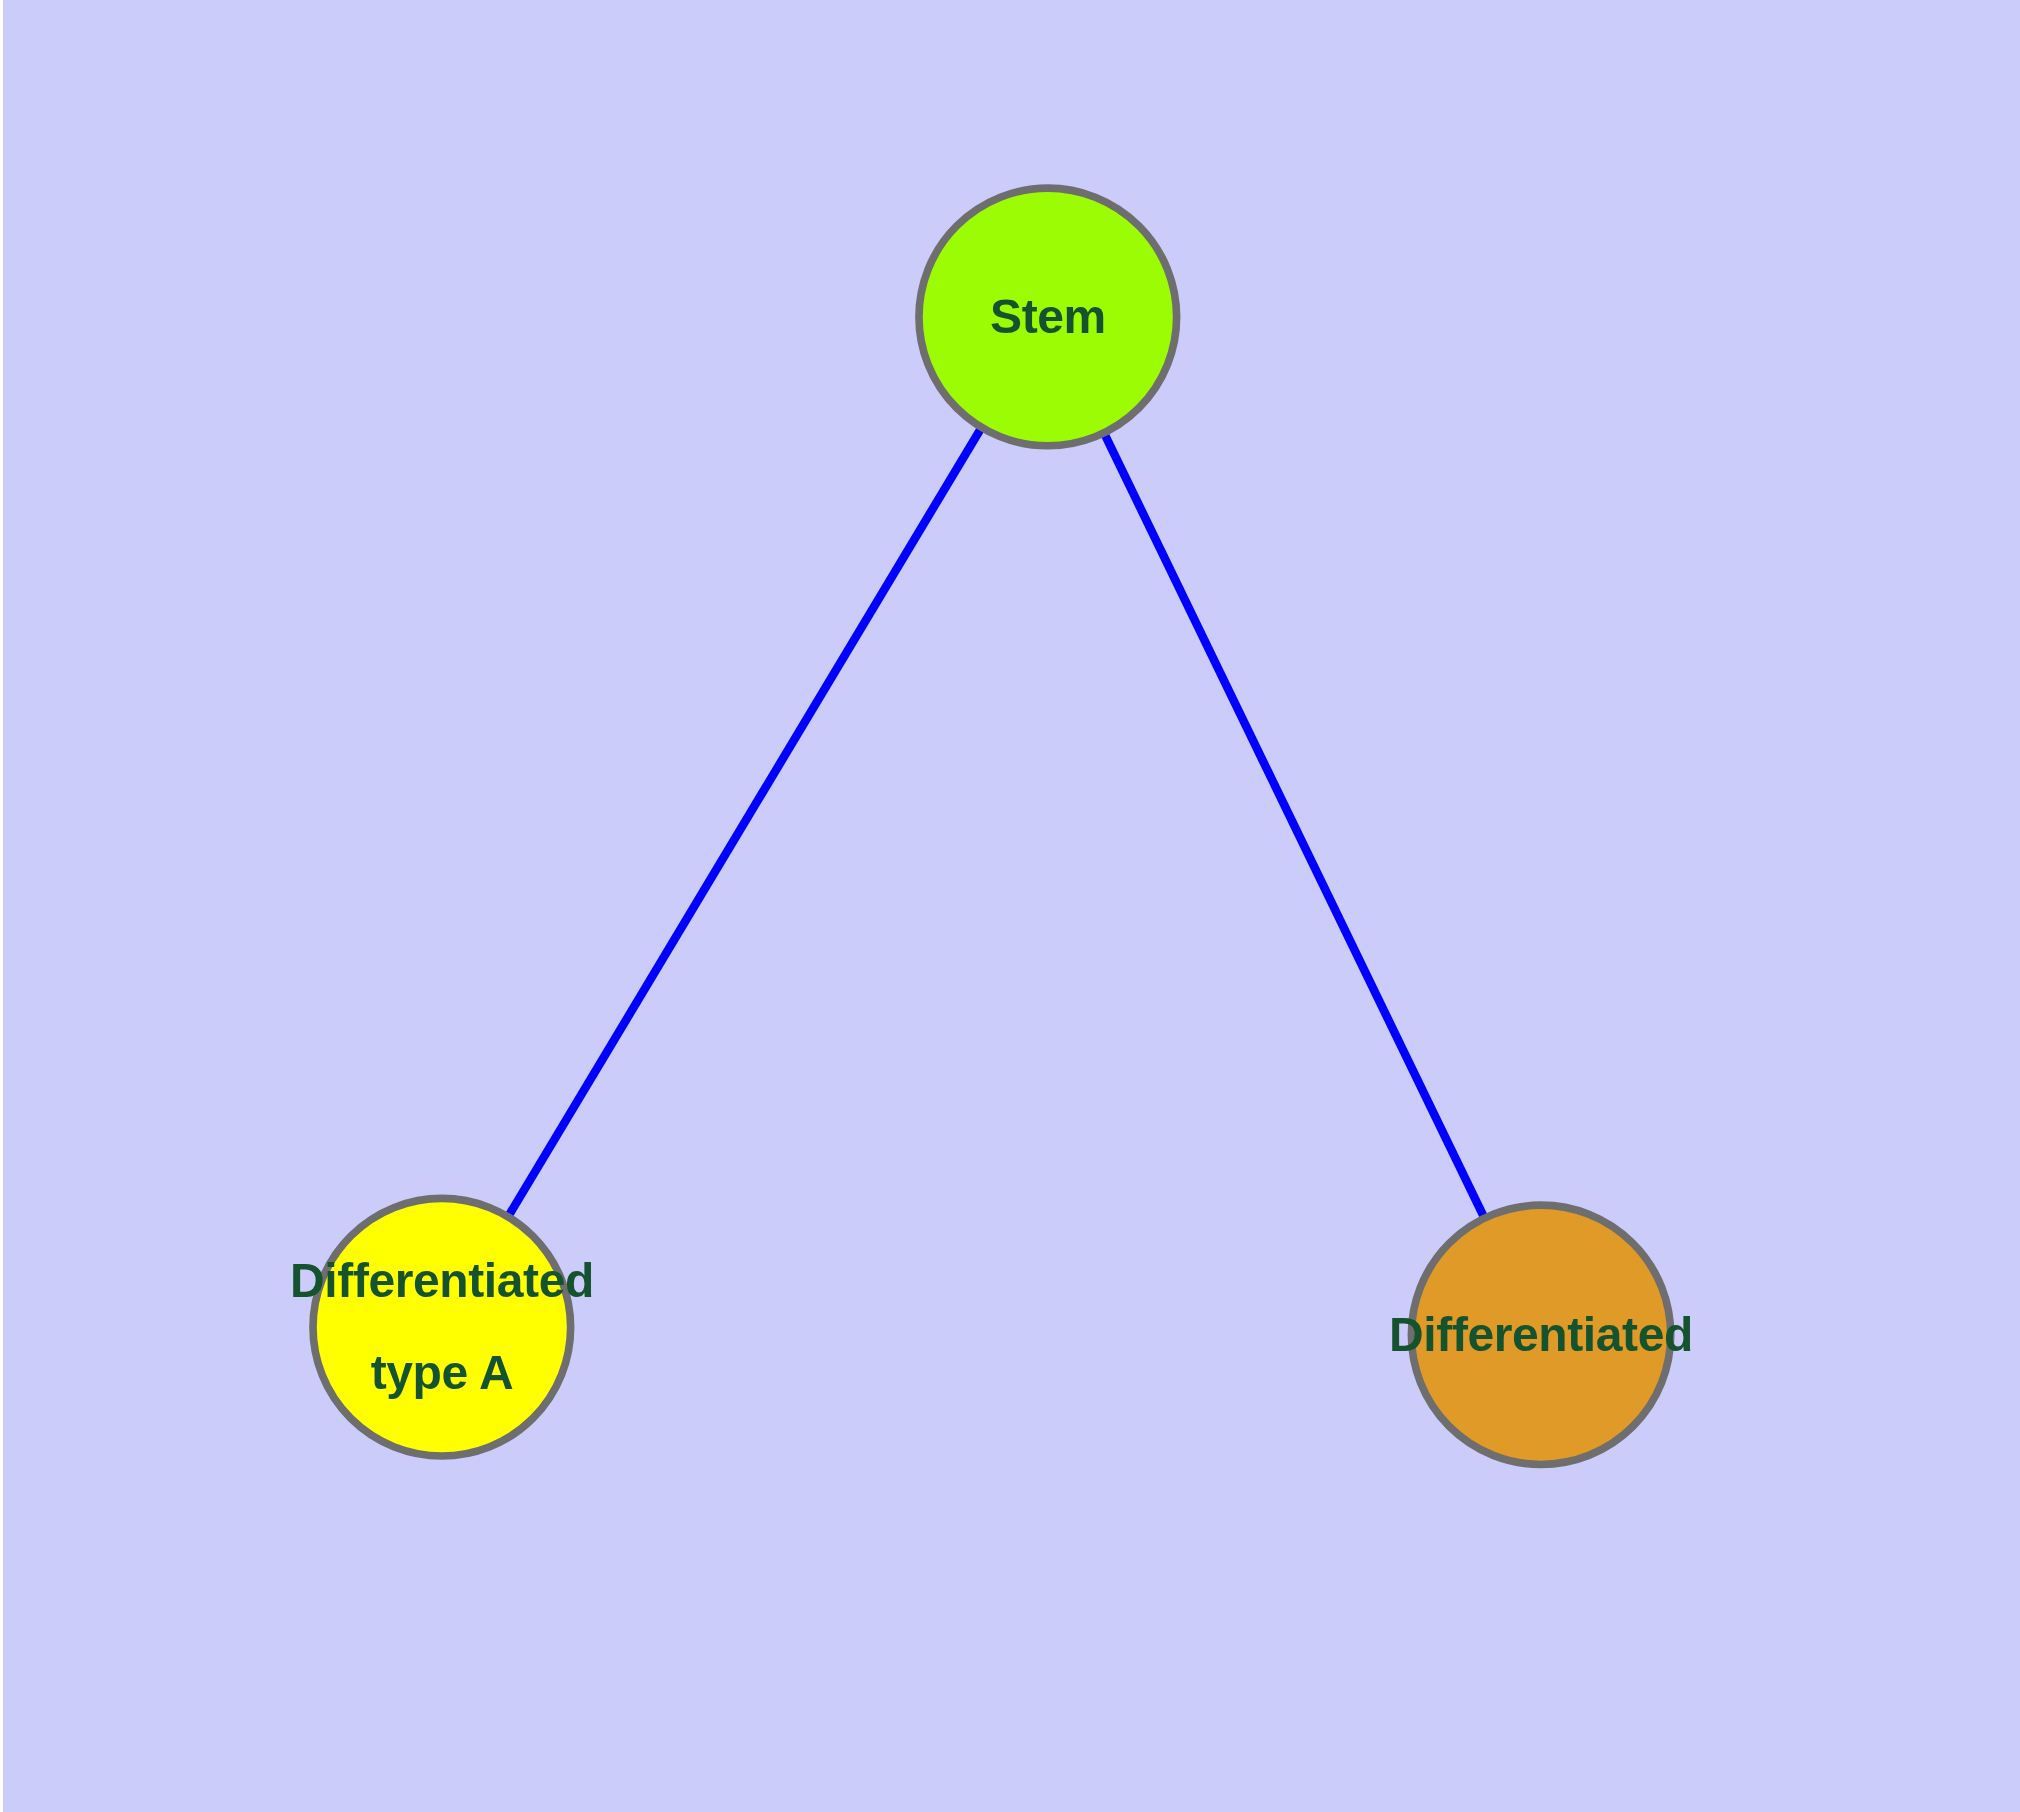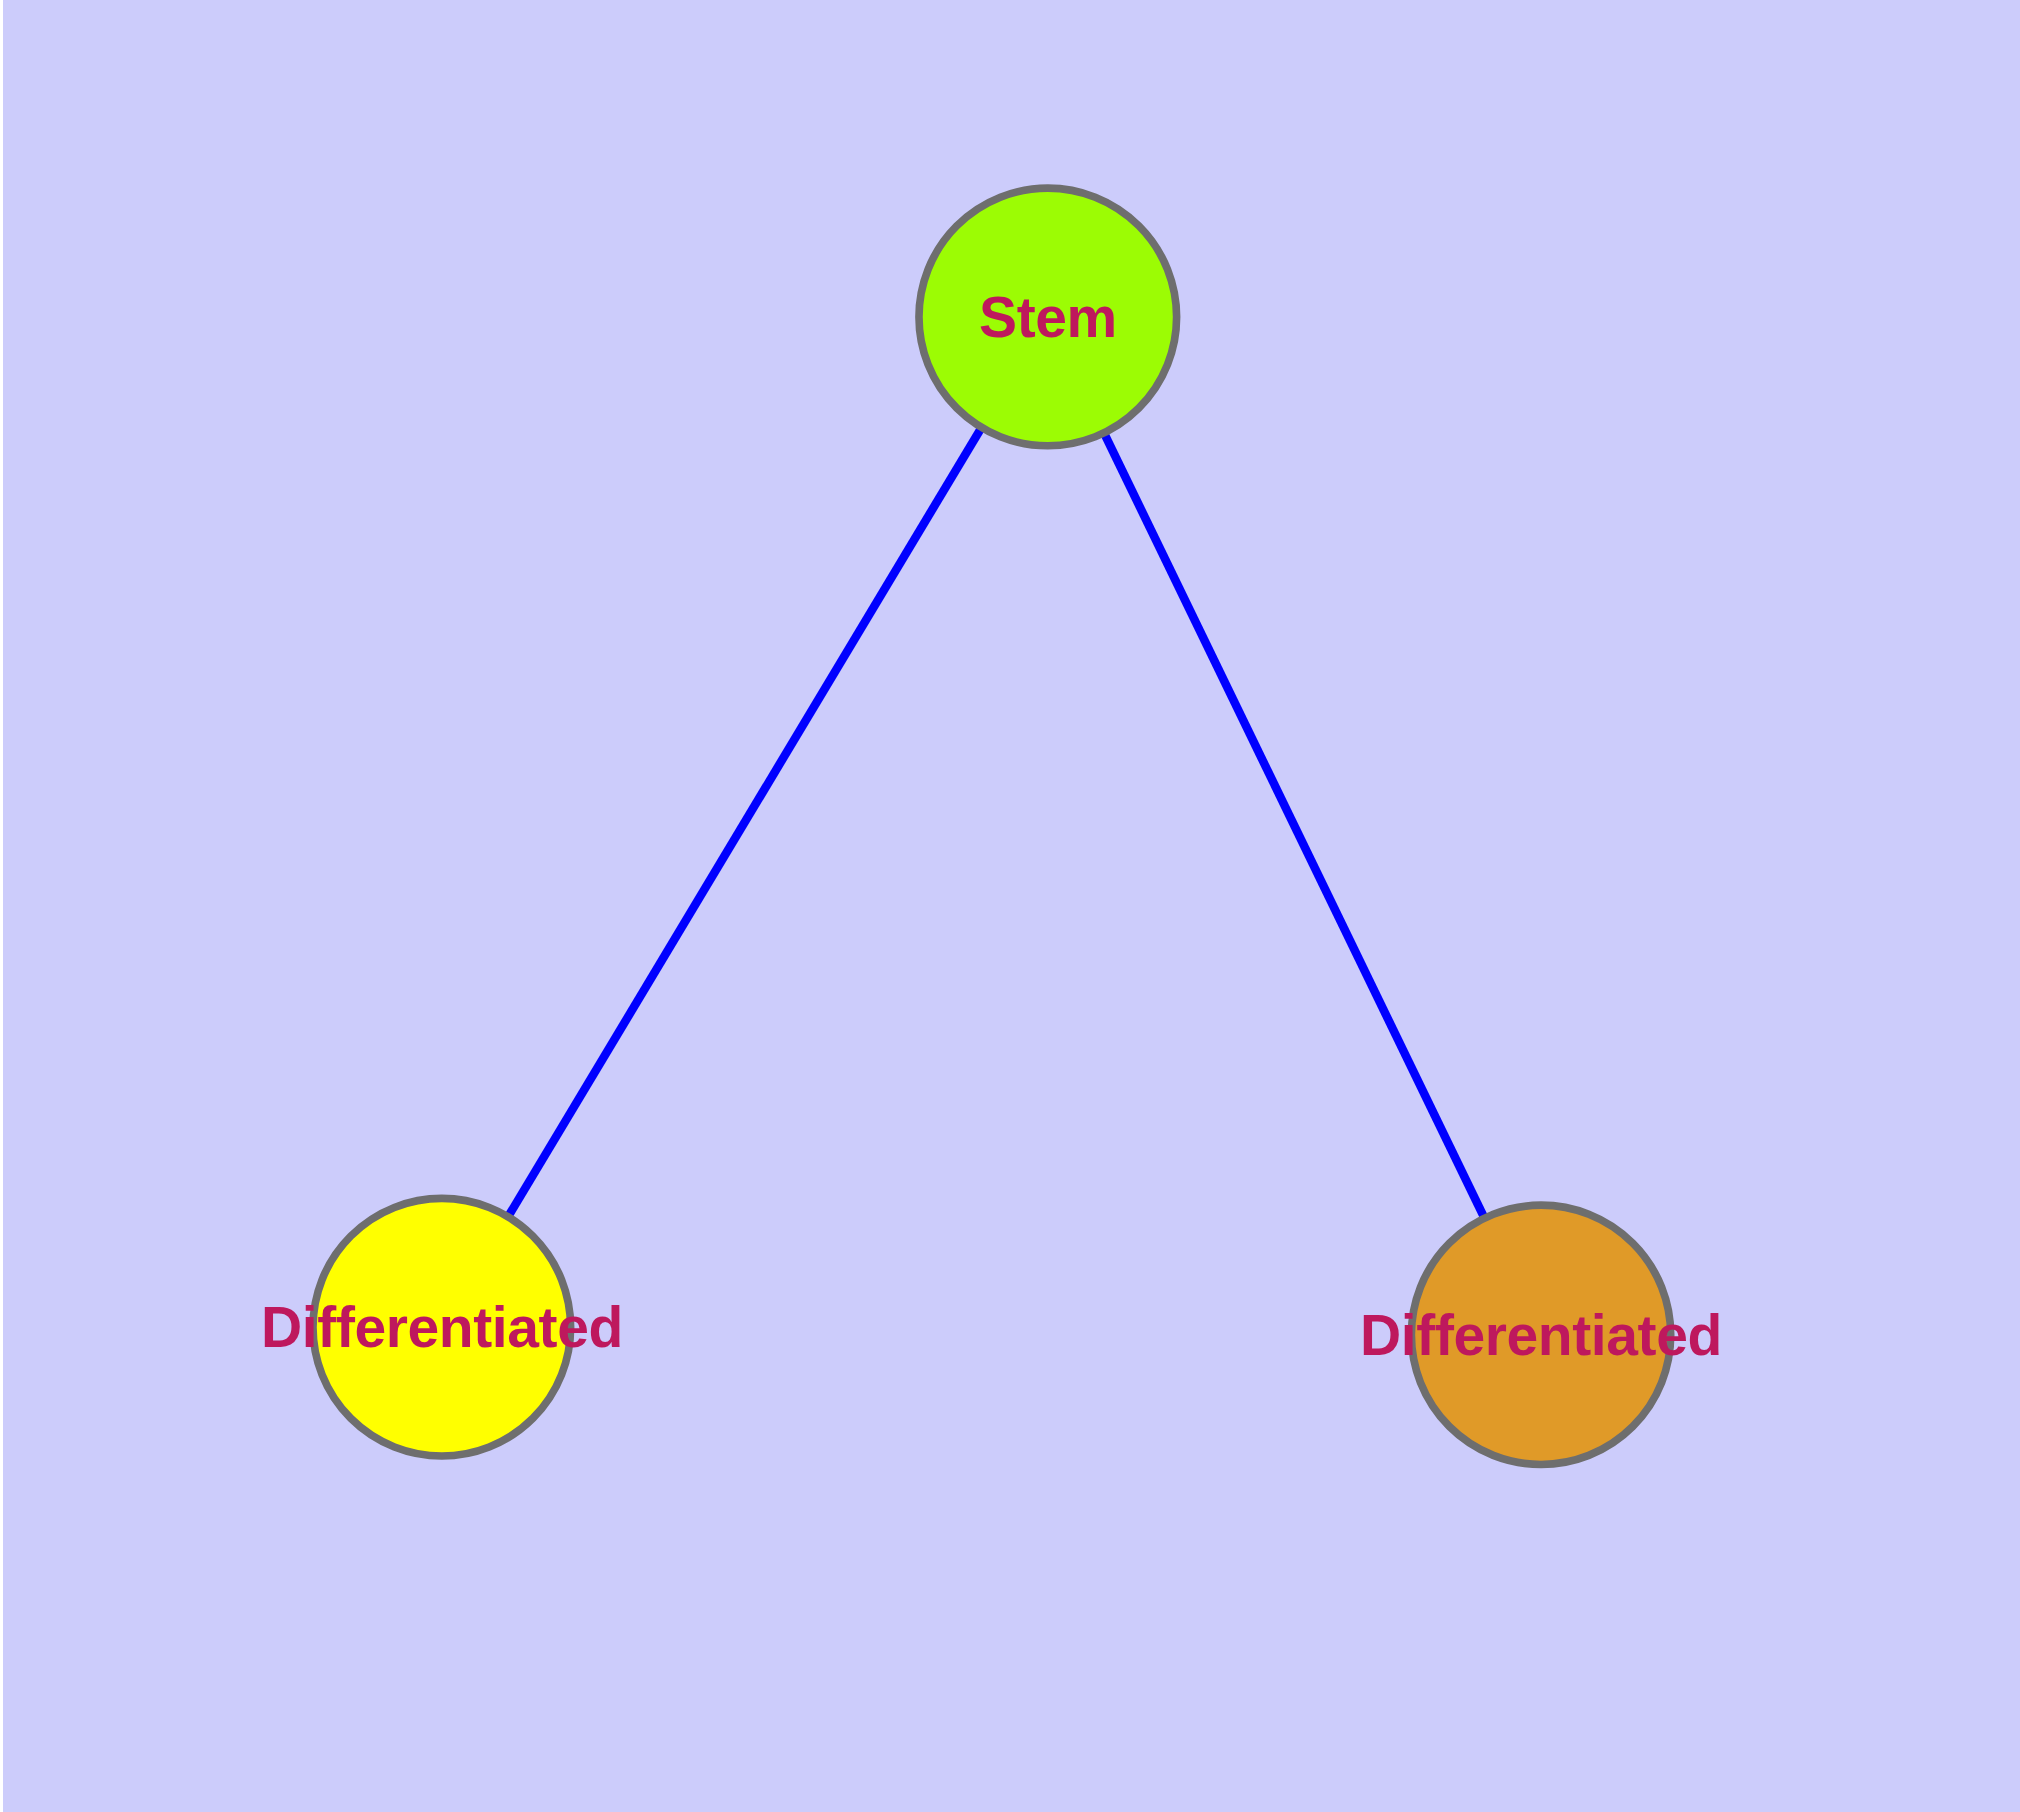--- a/index.html
+++ b/index.html
@@ -25,23 +25,23 @@
   }
   #graph-svg {
     position: absolute;
     left: 0;
     top: 0;
     width: 2021px;
     height: 1812px;
   }
   .node-label {
     position: absolute;
-    color: #be185d;
+    color: #14532d;
     font-weight: bold;
-    font-size: 57px;
+    font-size: 48px;
     line-height: 92px;
     text-align: center;
     white-space: pre;
     letter-spacing: -0.4px;
     pointer-events: none;
     transform: translate(-50%, -50%);
   }
 </style>
 </head>
 <body>
@@ -57,18 +57,18 @@
       </g>
     <g id="node-layer">
         <circle cx="1236" cy="374" r="152" fill="#9cfc04" stroke="#6e6e6e" stroke-width="9"></circle>
         <circle cx="521" cy="1566" r="152" fill="#ffff00" stroke="#6e6e6e" stroke-width="9"></circle>
         <circle cx="1818" cy="1575" r="153" fill="#e09a28" stroke="#6e6e6e" stroke-width="9"></circle>
       </g>
   </svg>
 
   <div id="label-layer">
       <div class="node-label" style="left: 1048px; top: 317px;"><div>Stem</div></div>
-      <div class="node-label" style="left: 442px; top: 1327px;"><div>Differentiated</div></div>
+      <div class="node-label" style="left: 442px; top: 1327px;"><div>Differentiated</div><div>type A</div></div>
       <div class="node-label" style="left: 1541px; top: 1335px;"><div>Differentiated</div></div>
     </div>
 
 </div>
 
 
 </body></html>

